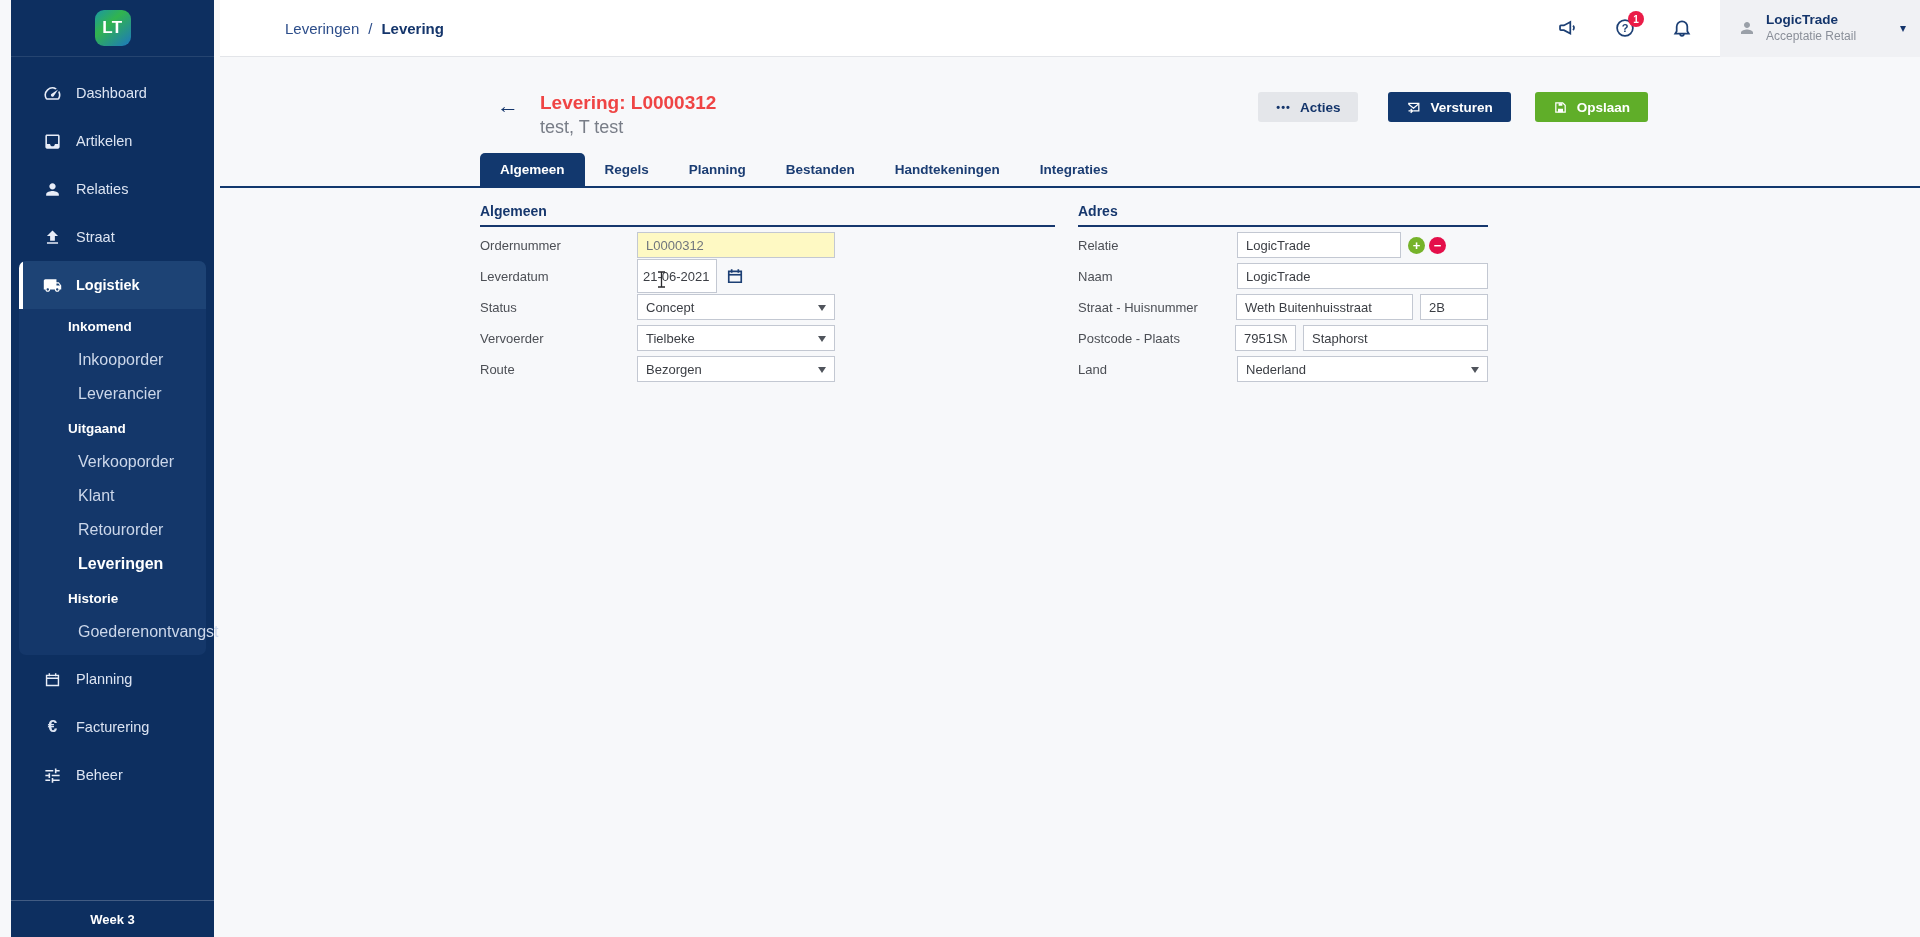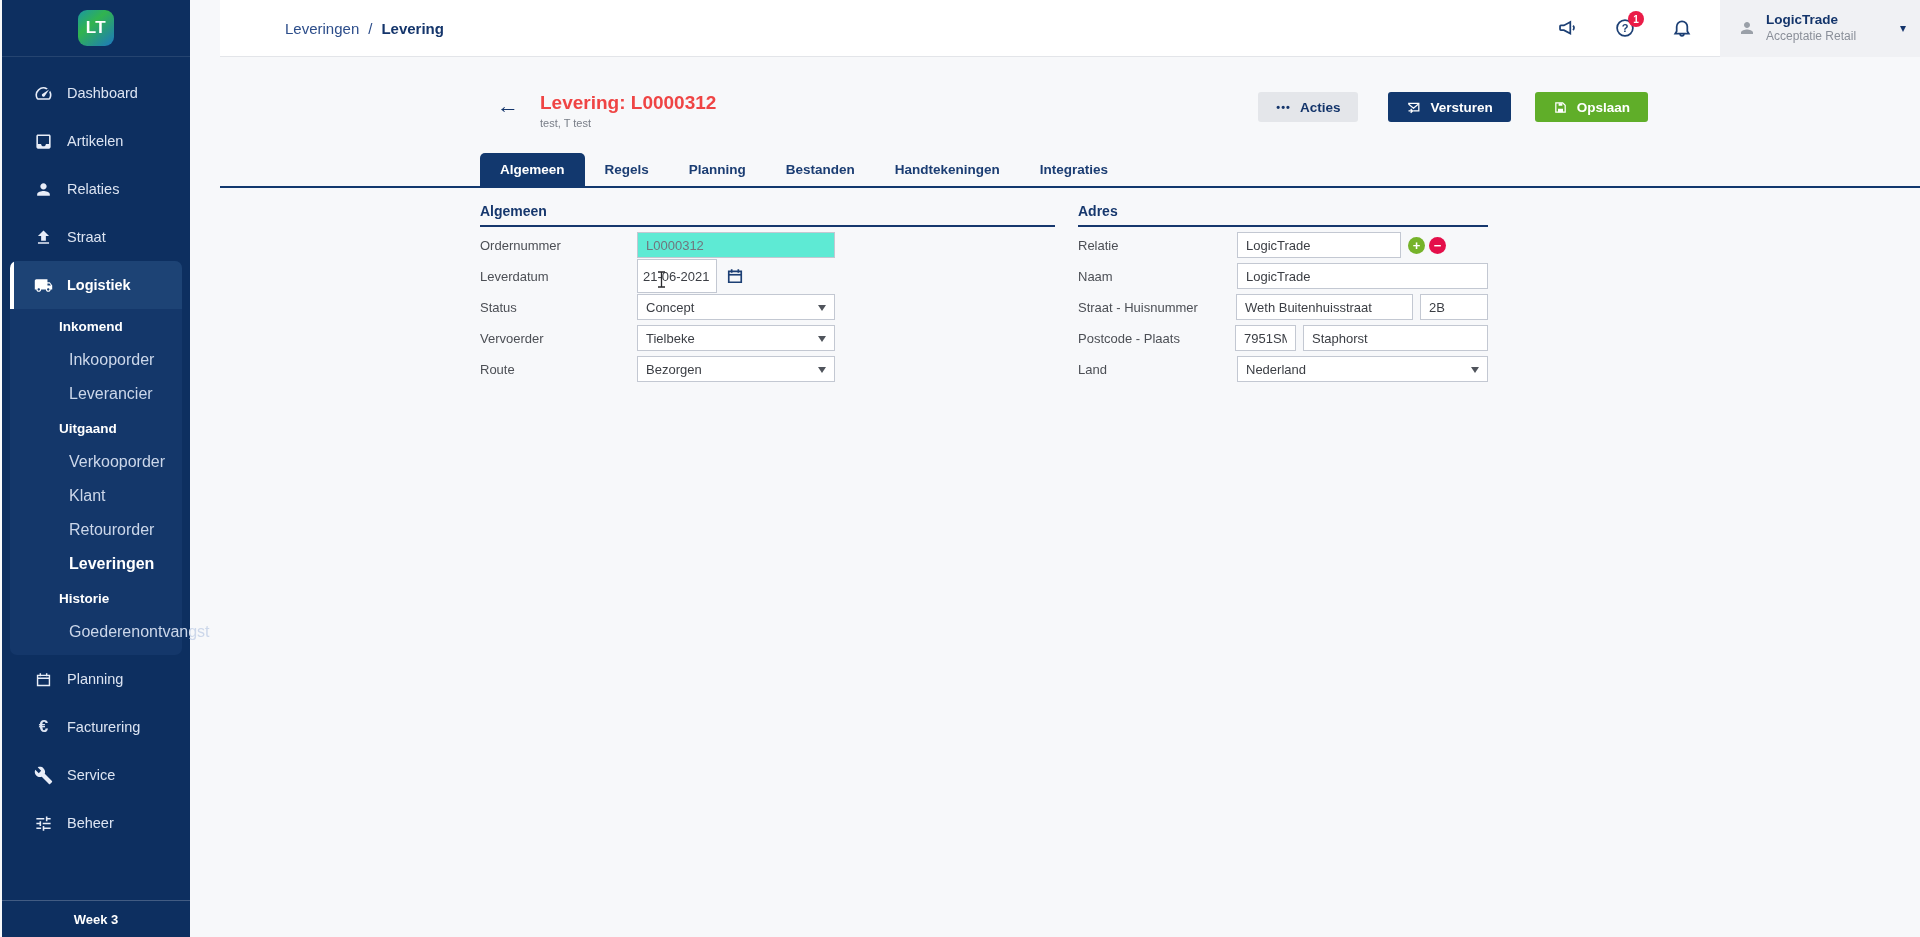--- a/index.html
+++ b/index.html
@@ -1,20 +1,20 @@
 <!DOCTYPE html>
 <html><head>
 <meta charset="utf-8">
 <style>
   * { margin:0; padding:0; box-sizing:border-box; }
   html,body { width:1920px; height:937px; overflow:hidden; }
   body { font-family:"Liberation Sans", sans-serif; background:#f7f8fa; position:relative; cursor:default; }
 
   
-  .sidebar { position:absolute; left:2px; top:0; width:188px; height:937px; background:#0d2f60; z-index:5; }
+  .sidebar { position:absolute; left:11px; top:0; width:203px; height:937px; background:#0d2f60; z-index:5; }
   .logo-bar { height:57px; display:flex; align-items:center; justify-content:center; border-bottom:1px solid rgba(255,255,255,0.10); }
   .logo { width:36px; height:36px; border-radius:9px; background:linear-gradient(140deg,#1b97a5 0%, #31b44e 38%, #1c77c0 100%);
           display:flex; align-items:center; justify-content:center; color:#fff; font-weight:bold; font-size:17px; letter-spacing:0.5px; }
   .menu { padding-top:12px; }
   .menu-item { height:48px; display:flex; align-items:center; padding-left:32px; gap:14px;
                font-size:14.5px; color:#dce4f2; cursor:pointer; }
   .menu-item svg { width:19px; height:19px; flex:none; }
   .euro-glyph { width:19px; text-align:center; font-size:17px; font-weight:600; color:#dce4f2; flex:none; }
   .active-panel { margin:0 8px; border-radius:7px; background:#14376a; padding-bottom:6px; }
   .menu-item.in-panel { padding-left:24px; background:#1d4375; border-radius:7px 7px 0 0;
@@ -43,21 +43,21 @@
   .user-name { font-size:13.5px; font-weight:bold; color:#14356b; }
   .user-role { font-size:12px; color:#8a8f99; }
   .chip-caret { color:#14356b; font-size:12px; }
 
   
   .main { position:absolute; left:220px; top:57px; right:0; bottom:0; background:#f7f8fa; }
   .title-row { position:absolute; left:260px; top:35px; width:1168px; display:flex; align-items:flex-start; }
   .back-btn { width:28px; height:28px; margin-left:14px; font-size:22px; color:#14356b; display:flex; align-items:center; justify-content:center; cursor:pointer; }
   .title-block { margin-left:18px; }
   .page-title { font-size:19px; font-weight:bold; color:#ef4444; }
-  .page-subtitle { font-size:11px; color:#787d87; margin-top:3px; }
+  .page-subtitle { font-size:18px; color:#787d87; margin-top:3px; }
   .action-buttons { margin-left:auto; display:flex; align-items:center; }
   .btn { height:30px; display:flex; align-items:center; justify-content:center; gap:9px; padding:0 18px;
          font-size:13.5px; font-weight:bold; border:none; border-radius:3px; cursor:pointer; font-family:inherit; }
   .btn svg { width:15px; height:15px; }
   .btn-acties { background:#e4e6ea; color:#14356b; margin-right:30px; }
   .btn-acties .dots { font-size:11px; letter-spacing:1px; }
   .btn-versturen { background:#12386e; color:#fff; margin-right:24px; }
   .btn-opslaan { background:#60ae29; color:#fff;text-align:center; }
 
   .tabs { position:absolute; left:260px; top:96px; display:flex; }
@@ -69,21 +69,21 @@
   .section.algemeen { width:575px; }
   .section.adres { width:410px; }
   .section-title { font-size:14px; font-weight:bold; color:#16376d; line-height:15px; padding-bottom:6px;
                    border-bottom:2px solid #16376d; }
   .frow { display:flex; align-items:center; height:26px; margin-top:5px; }
   .flabel { font-size:13px; color:#4c4f55; }
   .section.algemeen .flabel { width:157px; }
   .section.adres .flabel { width:159px; }
   .tinput { height:26px; border:1px solid #c3c8d2; padding:0 8px; font-size:13px; color:#3b3e44;
             background:#fff; font-family:inherit; outline:none; }
-  .tinput.disabled { background:#5eead4; color:#70757d; }
+  .tinput.disabled { background:#fef9c3; color:#70757d; }
   .fake-select { height:26px; border:1px solid #c3c8d2; background:#fff; display:flex; align-items:center;
                  padding:0 22px 0 8px; font-size:13px; color:#3b3e44; position:relative; cursor:pointer; }
   .sel-caret { position:absolute; right:8px; top:10px; width:0; height:0; border:4px solid transparent; border-top:6px solid #50545c; }
   .w198 { width:198px; } .w80 { width:80px; padding:16px 5px; } .w164 { width:164px; } .w251 { width:251px; }
   .w177 { width:177px; } .w68 { width:68px; } .w61 { width:61px; } .w185 { width:185px; }
   .gap7 { margin-left:7px; }
   .cal-btn { margin-left:7px; width:22px; height:22px; display:flex; align-items:center; justify-content:center; cursor:pointer; }
   .cal-btn svg { width:20px; height:20px; }
   .round-btn { width:17px; height:17px; border-radius:50%; color:#fff; font-size:13px; font-weight:bold;
                display:flex; align-items:center; justify-content:center; line-height:1; cursor:pointer; }
@@ -148,26 +148,20 @@
     <div class="menu-item">
       <svg viewBox="0 0 24 24">
           <path fill="none" stroke="#e8edf8" stroke-width="1.8" d="M4.5 6.8h15v12.7h-15z"></path>
           <path stroke="#e8edf8" stroke-width="1.8" d="M8 4v4M16 4v4M4.5 10.5h15" fill="none"></path>
         </svg>
       <span>Planning</span>
     </div>
     <div class="menu-item">
       <span class="euro-glyph">€</span>
       <span>Facturering</span>
-    </div>
-    <div class="menu-item">
-      <svg viewBox="0 0 24 24">
-          <path fill="#e8edf8" d="M22.7 19l-9.1-9.1c.9-2.3.4-5-1.5-6.9-2-2-5-2.4-7.4-1.3L9 6 6 9 1.6 4.7C.4 7.1.9 10.1 2.9 12.1c1.9 1.9 4.6 2.4 6.9 1.5l9.1 9.1c.4.4 1 .4 1.4 0l2.3-2.3c.5-.4.5-1.1.1-1.4z"></path>
-        </svg>
-      <span>Service</span>
     </div>
     <div class="menu-item">
       <svg viewBox="0 0 24 24">
           <path fill="#e8edf8" d="M3 17v2h6v-2H3zM3 5v2h10V5H3zm10 16v-2h8v-2h-8v-2h-2v6h2zM7 9v2H3v2h4v2h2V9H7zm14 4v-2H11v2h10zm-6-4h2V7h4V5h-4V3h-2v6z"></path>
         </svg>
       <span>Beheer</span>
     </div>
   </nav>
   <div class="sidebar-footer">Week 3</div>
 </aside>

